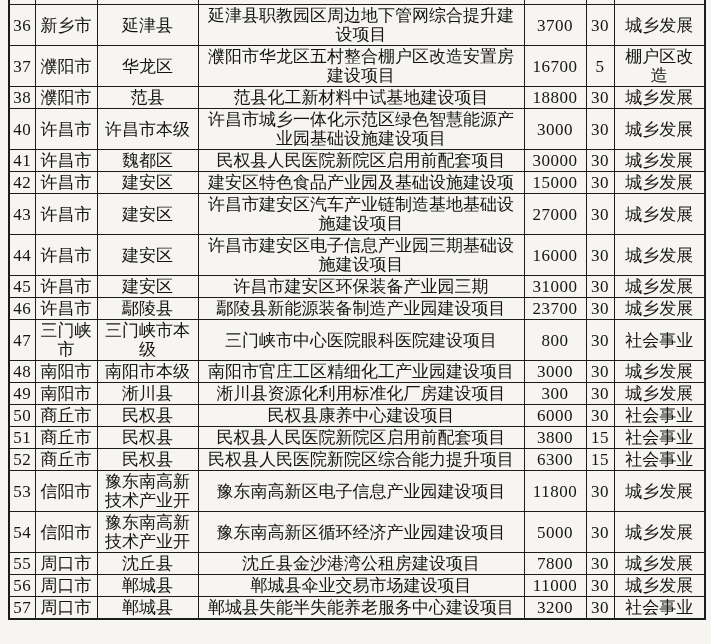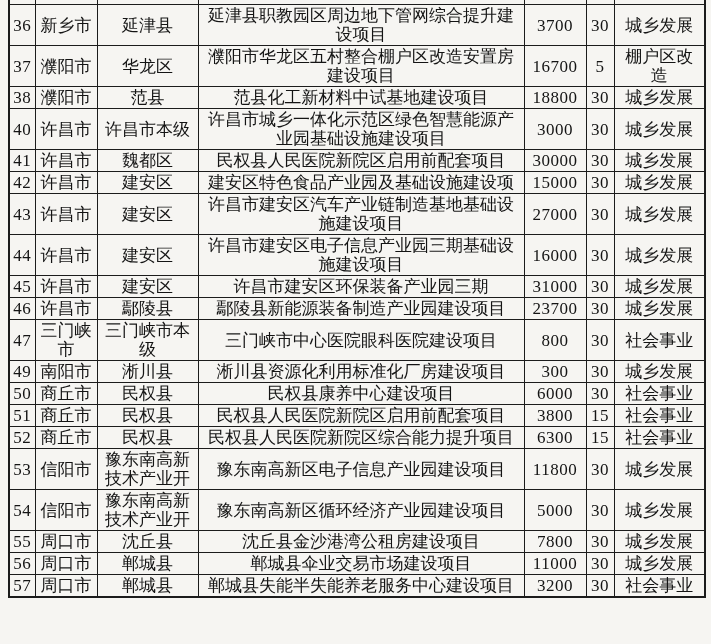--- a/index.html
+++ b/index.html
@@ -181,20 +181,29 @@
         <tr>
           <td class="col-seq">47</td>
           <td class="col-city">三门峡市</td>
           <td class="col-county">三门峡市本级</td>
           <td class="col-project">三门峡市中心医院眼科医院建设项目</td>
           <td class="col-amount">800</td>
           <td class="col-term">30</td>
           <td class="col-category">社会事业</td>
         </tr>
         <tr>
+          <td class="col-seq">48</td>
+          <td class="col-city">南阳市</td>
+          <td class="col-county">南阳市本级</td>
+          <td class="col-project">南阳市官庄工区精细化工产业园建设项目</td>
+          <td class="col-amount">3000</td>
+          <td class="col-term">30</td>
+          <td class="col-category">城乡发展</td>
+        </tr>
+        <tr>
           <td class="col-seq">49</td>
           <td class="col-city">南阳市</td>
           <td class="col-county">淅川县</td>
           <td class="col-project">淅川县资源化利用标准化厂房建设项目</td>
           <td class="col-amount">300</td>
           <td class="col-term">30</td>
           <td class="col-category">城乡发展</td>
         </tr>
         <tr>
           <td class="col-seq">50</td>

